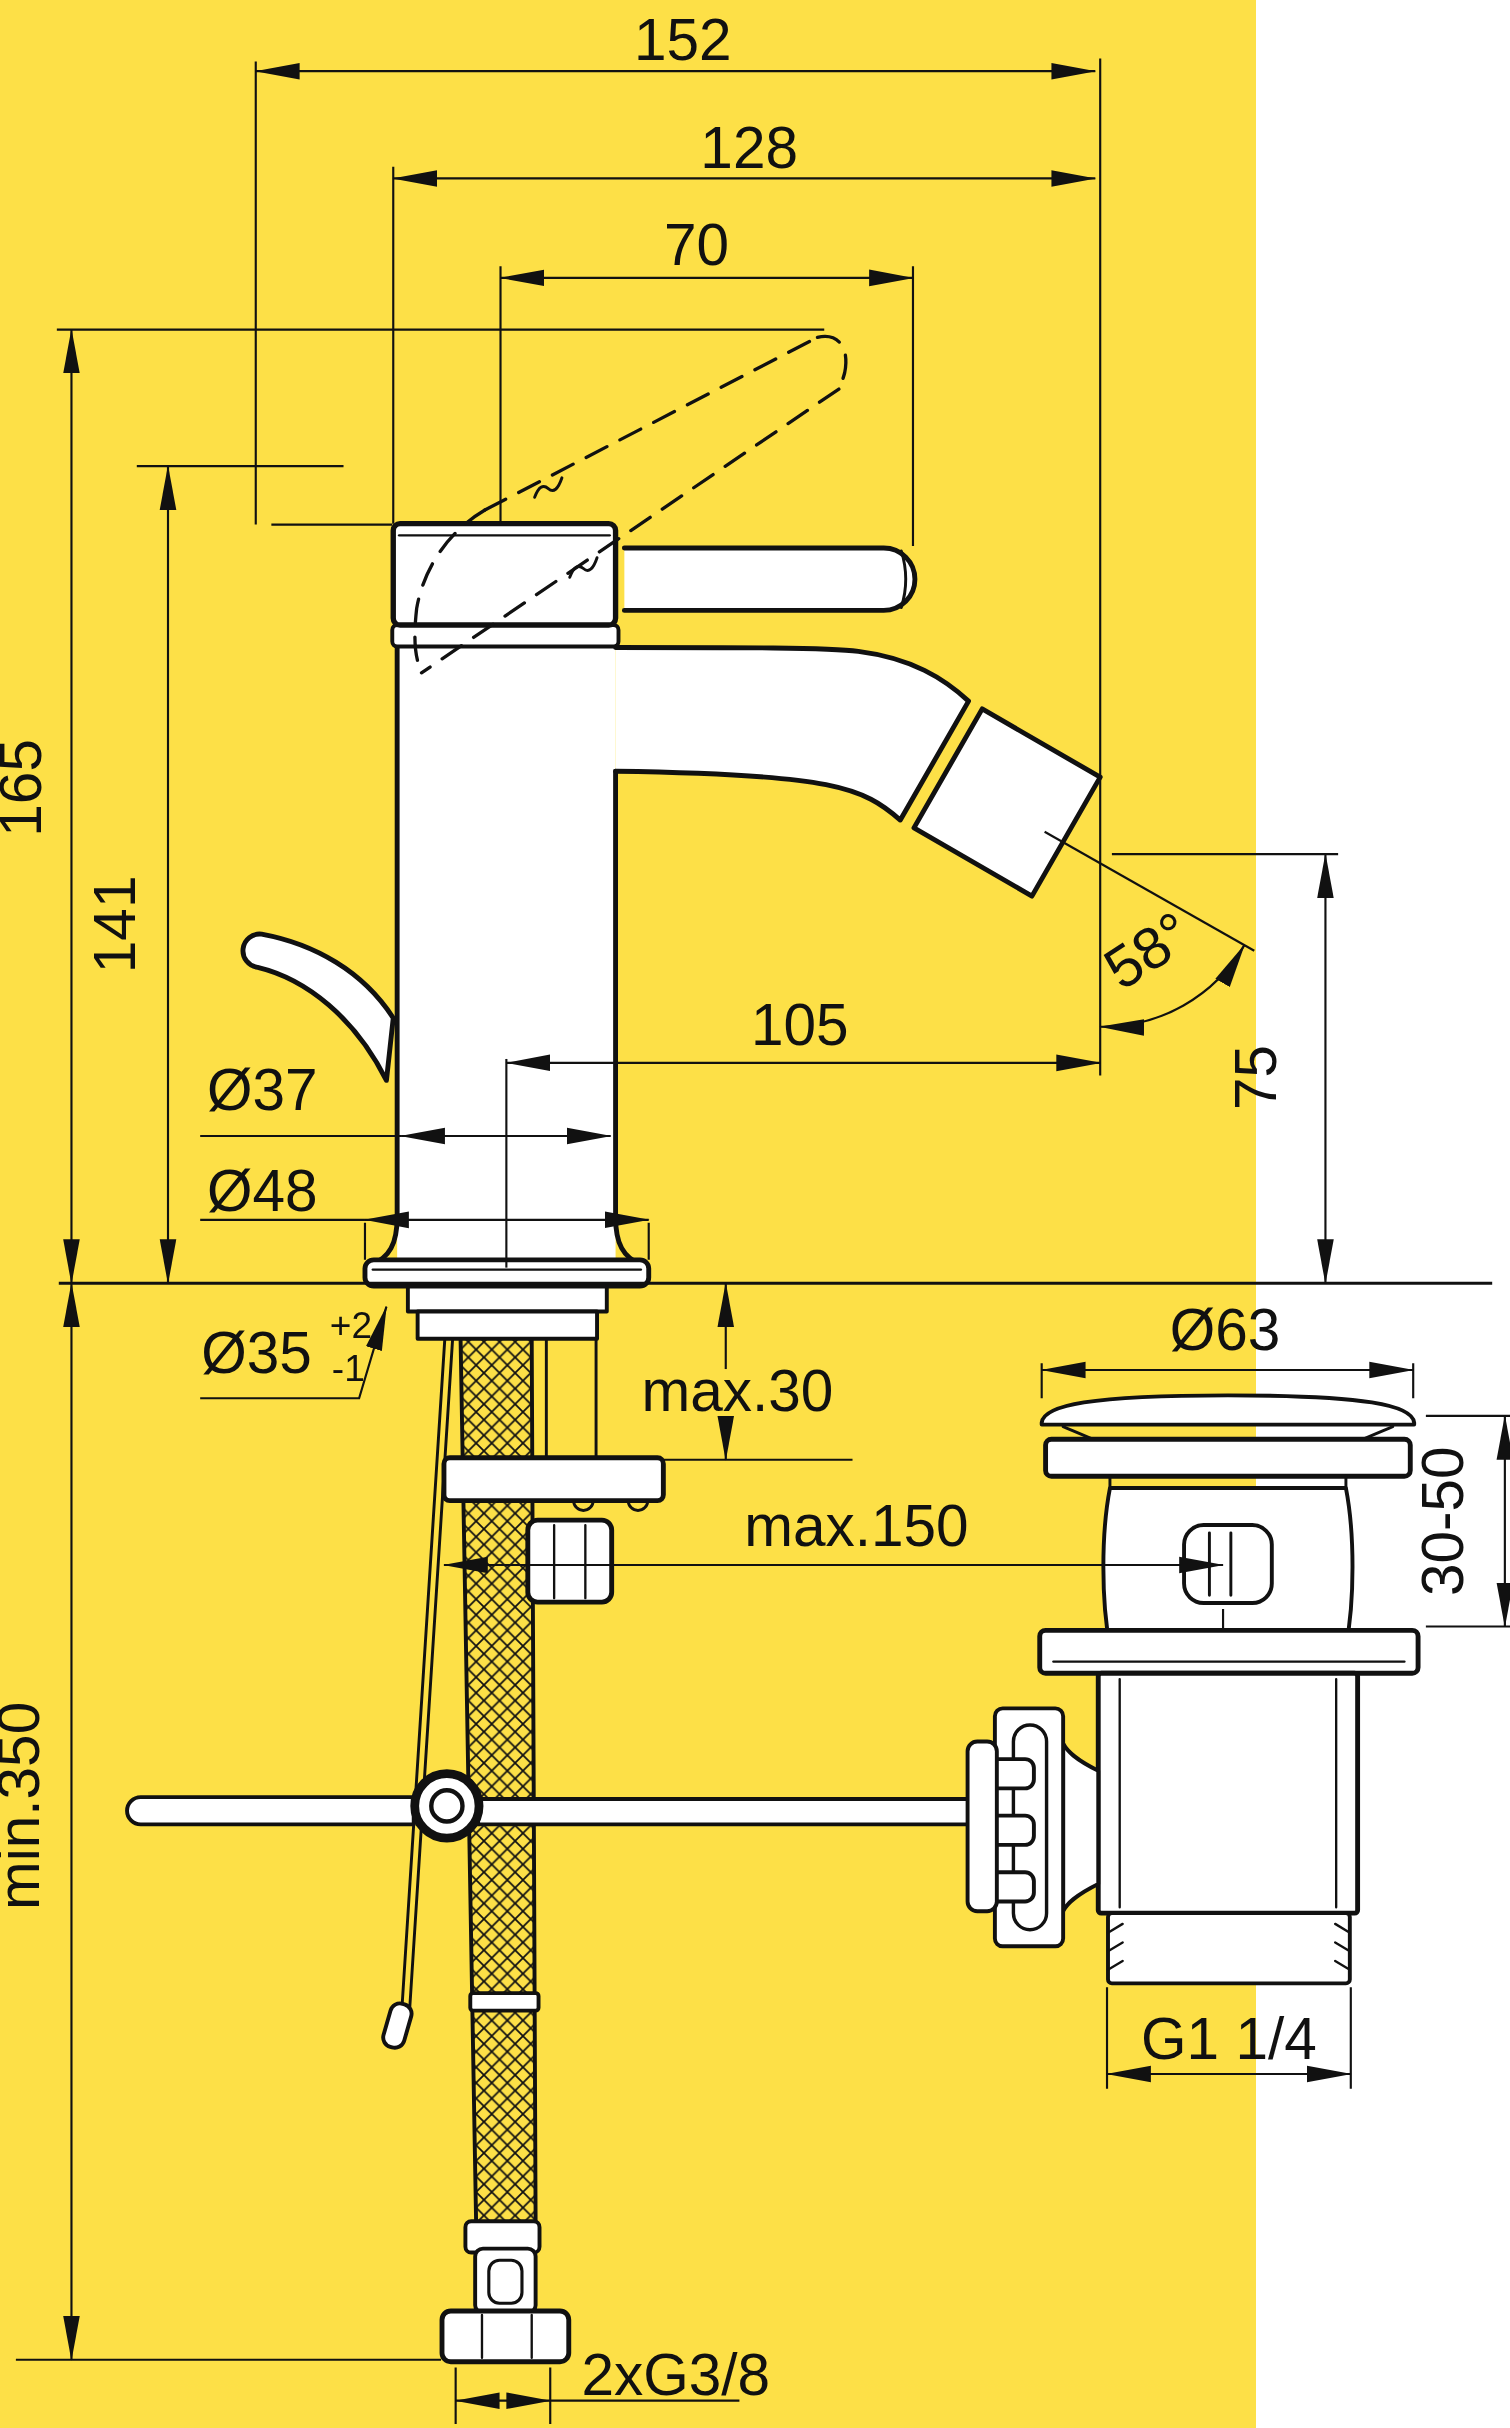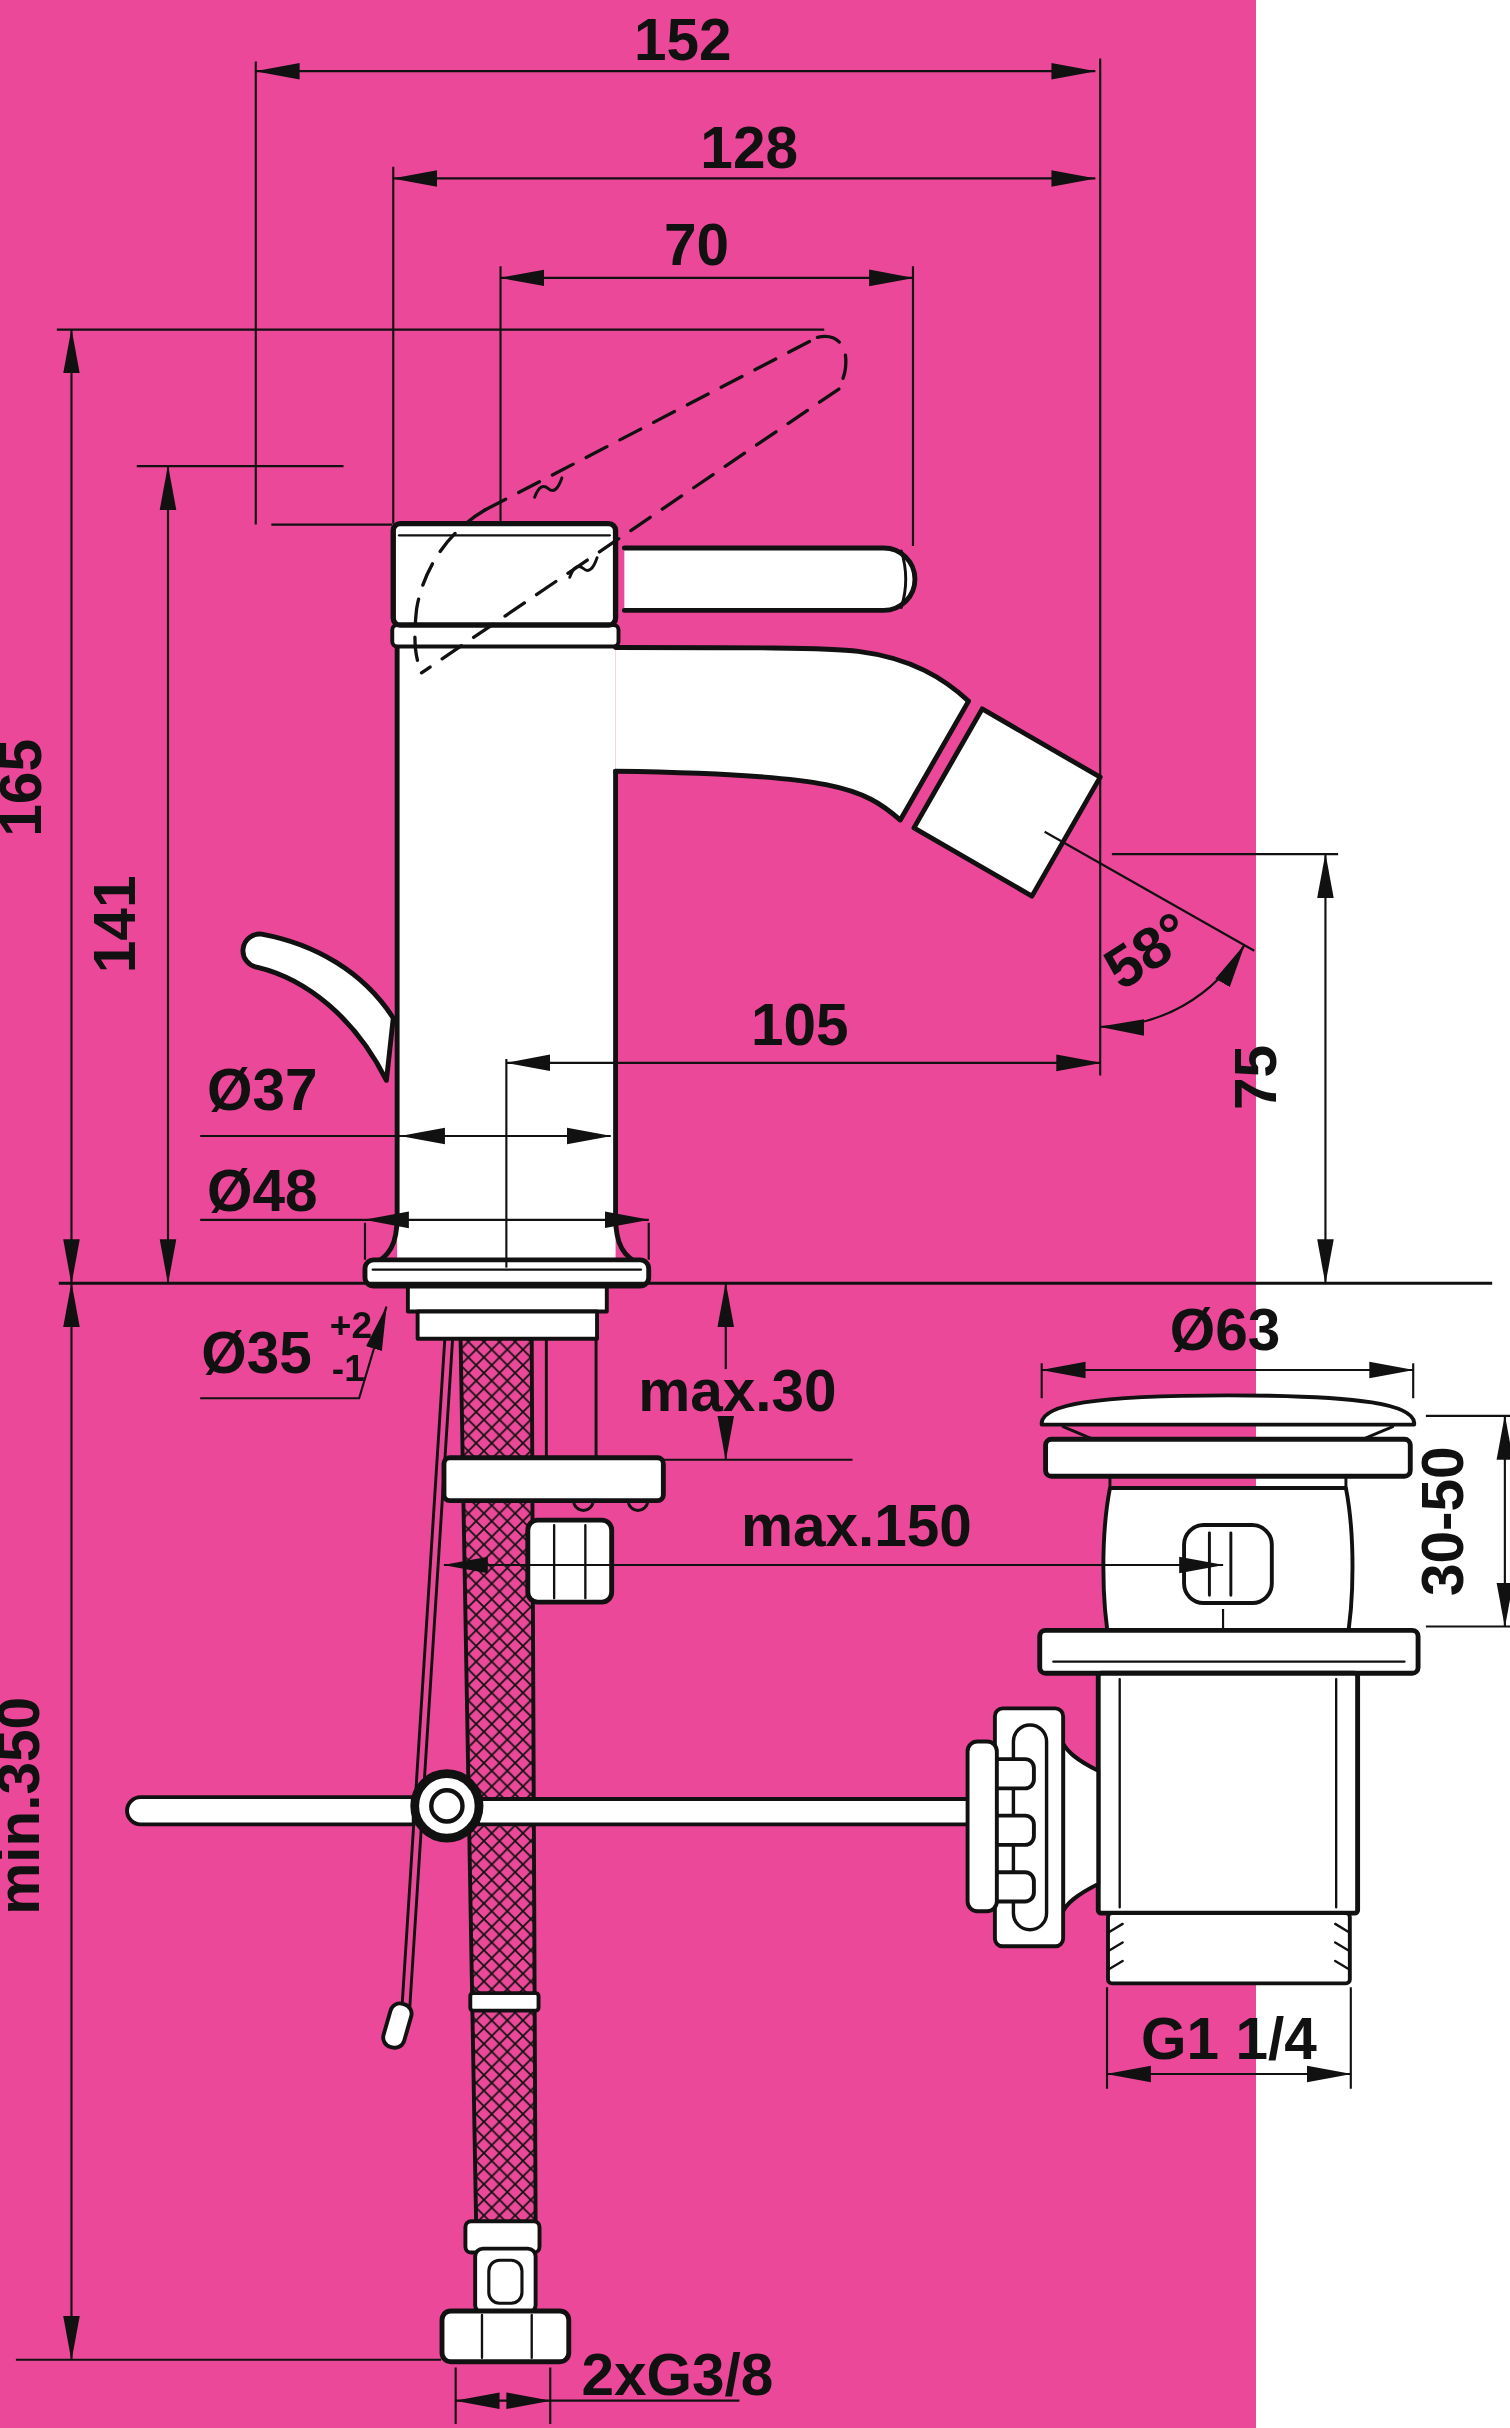--- a/index.html
+++ b/index.html
@@ -1,16 +1,16 @@
 <!DOCTYPE html>
 <html><head>
 <meta charset="utf-8">
 <style>
   html,body{margin:0;padding:0;background:#fff;}
-  .stage{width:1256px;height:2428px;position:relative;background:#ec4899;font-weight:bold;}
+  .stage{width:1256px;height:2428px;position:relative;background:#fde047;}
   svg{display:block;}
   text{font-family:"Liberation Sans","DejaVu Sans",sans-serif;fill:#111;}
   .dimtxt{font-size:60px;}
   .toltxt{font-size:38px;}
   .part{fill:#fff;stroke:#111;stroke-width:5;stroke-linejoin:round;stroke-linecap:round;}
   .part-open{fill:none;stroke:#111;stroke-width:5;stroke-linejoin:round;stroke-linecap:round;}
   .part-med{fill:#fff;stroke:#111;stroke-width:4;stroke-linejoin:round;stroke-linecap:round;}
   .detail{fill:none;stroke:#111;stroke-width:3;stroke-linecap:round;}
   .detail2{fill:none;stroke:#111;stroke-width:2.4;stroke-linecap:round;}
   .dim{fill:none;stroke:#111;stroke-width:2.2;}

